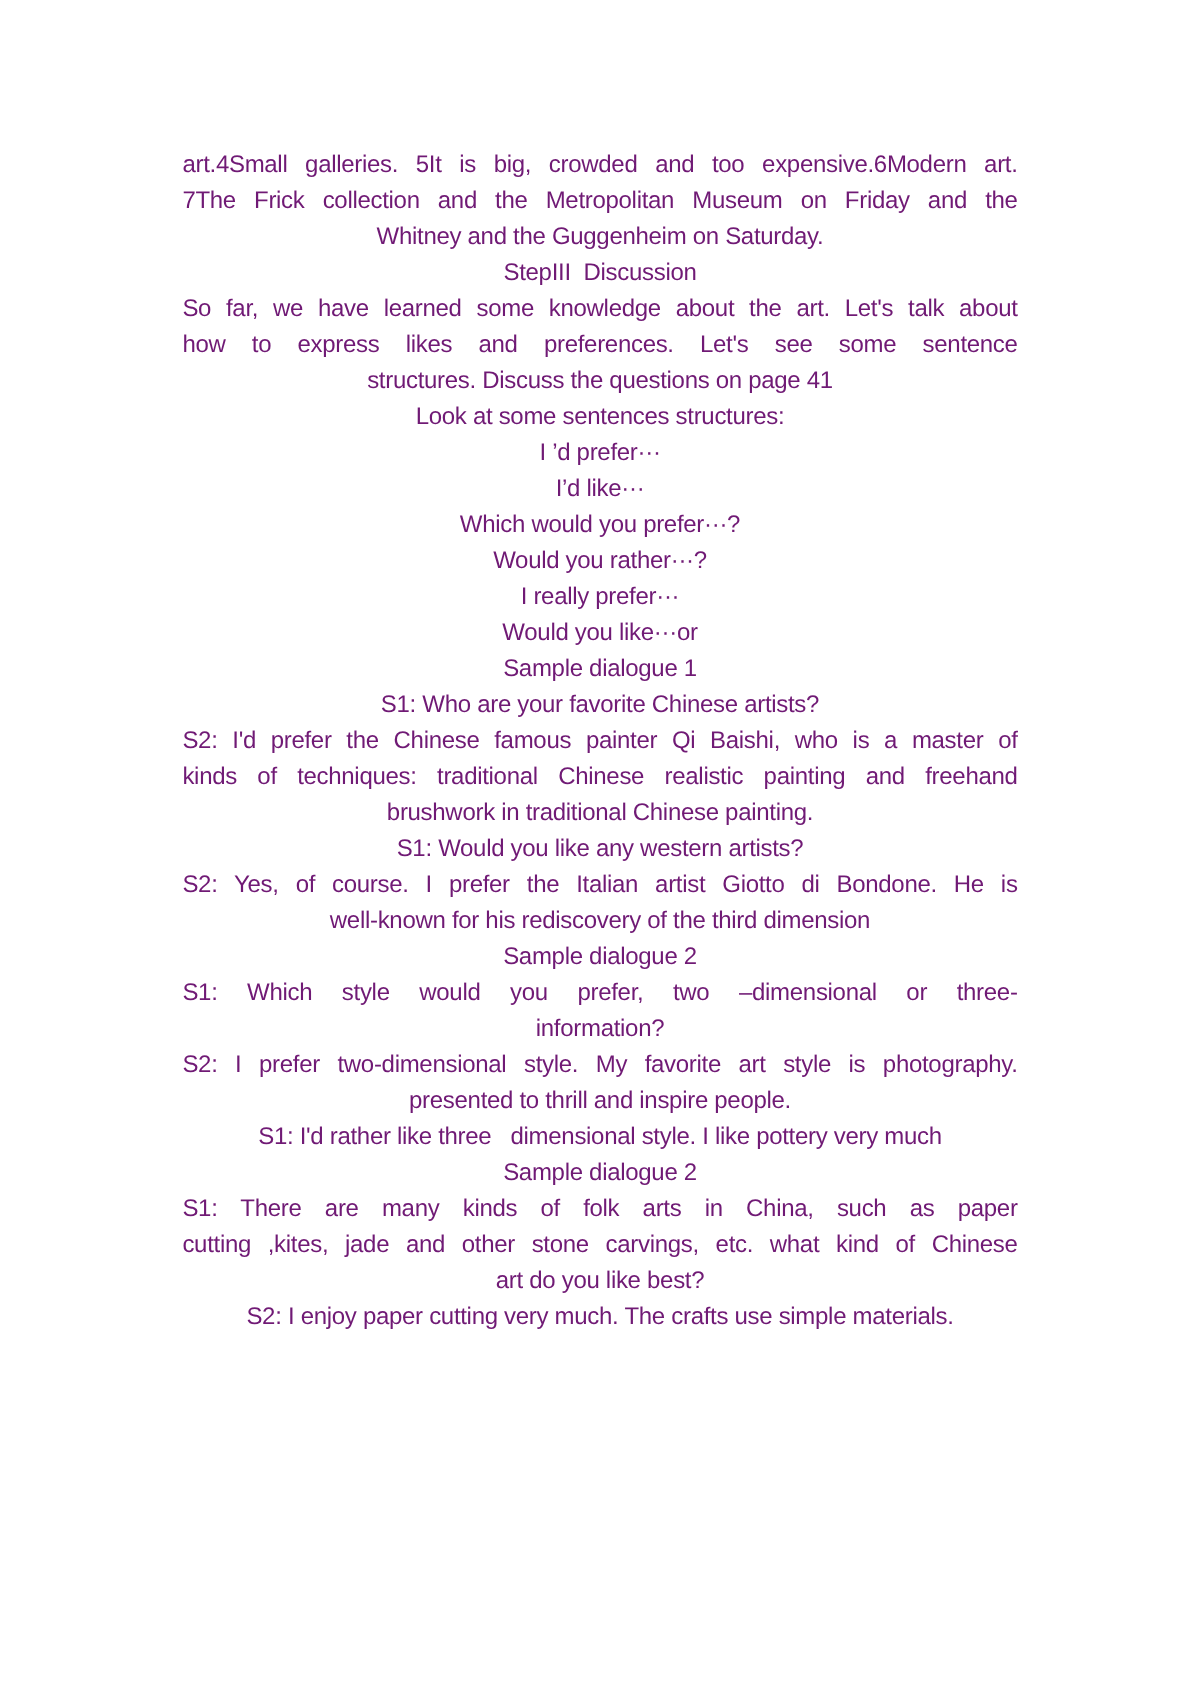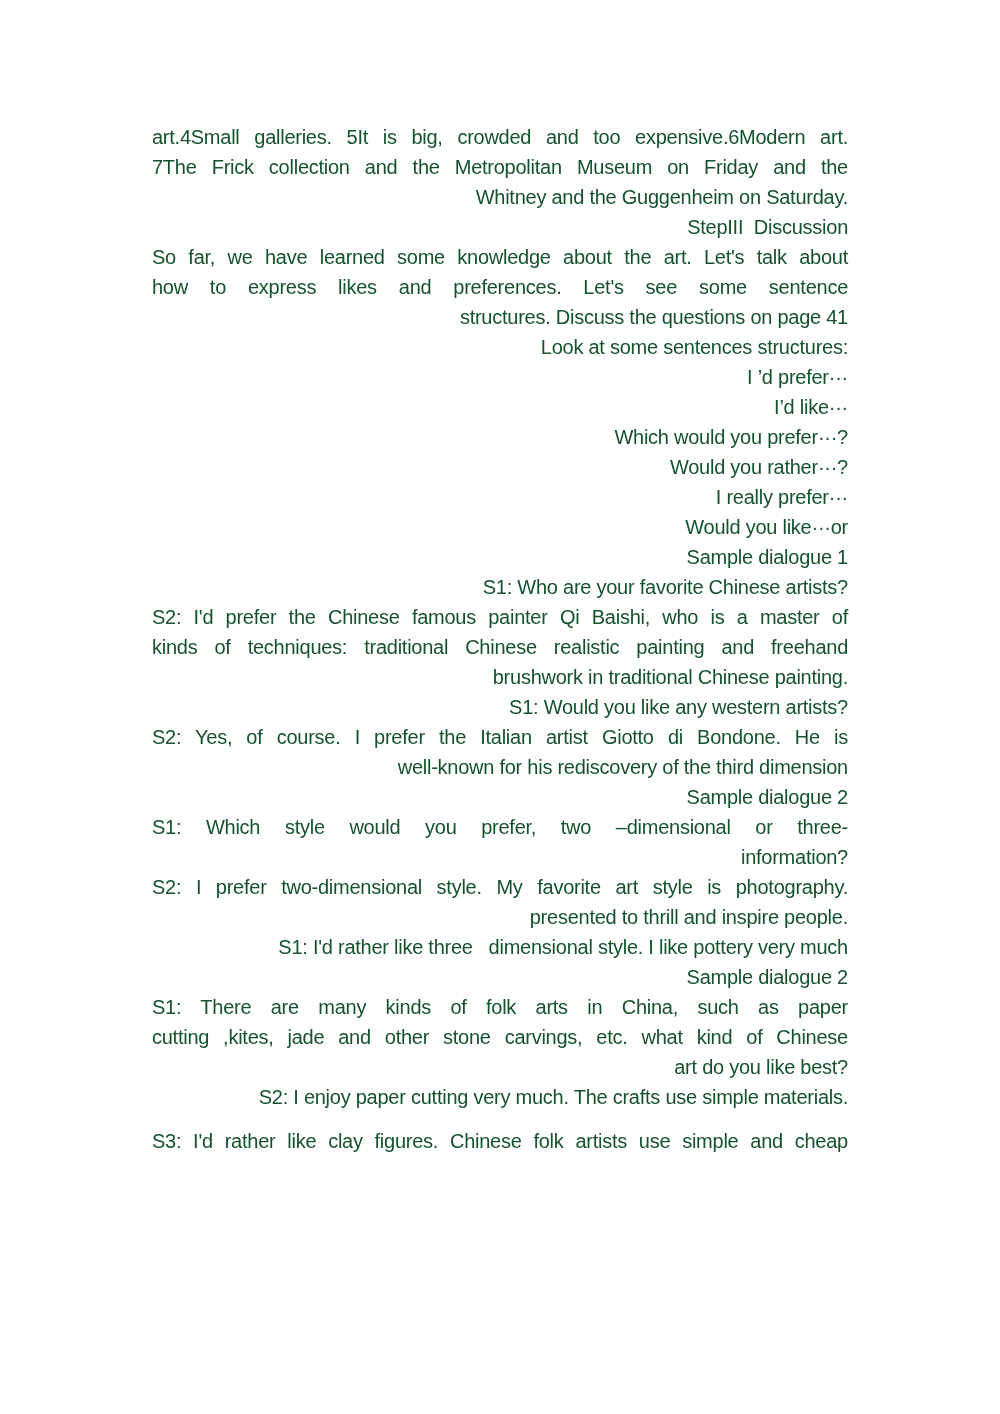--- a/index.html
+++ b/index.html
@@ -22,38 +22,38 @@
     overflow: hidden;
   }
   .doc-body {
     width: 696px;
   }
   .line {
     margin: 0;
     padding: 0;
     line-height: 30px;
     white-space: nowrap;
-    text-align: right;
+    text-align: center;
   }
   .line.justify {
     text-align: justify;
     text-align-last: justify;
     text-justify: inter-word;
   }
   .line.bold {
     font-weight: 400;
   }
   .line.gap {
     margin-top: 14px;
   }
 </style>
 </head>
 <body style="background: rgb(255, 255, 255);">
 
-<div class="page" style="color: #14532d;">
+<div class="page" style="color: #701a75;">
   <div class="doc-body">
       <p class="line justify">art.4Small galleries. 5It is big, crowded and too expensive.6Modern art.</p>
       <p class="line justify">7The Frick collection and the Metropolitan Museum on Friday and the</p>
       <p class="line">Whitney and the Guggenheim on Saturday.</p>
       <p class="line bold">StepIII&nbsp; Discussion</p>
       <p class="line justify">So far, we have learned some knowledge about the art. Let's talk about</p>
       <p class="line justify">how to express likes and preferences. Let's see some sentence</p>
       <p class="line">structures. Discuss the questions on page 41</p>
       <p class="line">Look at some sentences structures:</p>
       <p class="line">I ’d prefer···</p>
@@ -74,15 +74,14 @@
       <p class="line justify">S1: Which style would you prefer, two –dimensional or three-</p>
       <p class="line">information?</p>
       <p class="line justify">S2: I prefer two-dimensional style. My favorite art style is photography.</p>
       <p class="line">presented to thrill and inspire people.</p>
       <p class="line">S1: I'd rather like three&nbsp;&nbsp; dimensional style. I like pottery very much</p>
       <p class="line">Sample dialogue 2</p>
       <p class="line justify">S1: There are many kinds of folk arts in China, such as paper</p>
       <p class="line justify">cutting ,kites, jade and other stone carvings, etc. what kind of Chinese</p>
       <p class="line">art do you like best?</p>
       <p class="line">S2: I enjoy paper cutting very much. The crafts use simple materials.</p>
-      <p class="line justify gap">S3: I'd rather like clay figures. Chinese folk artists use simple and cheap</p>
     </div>
 </div>
 
 </body></html>

